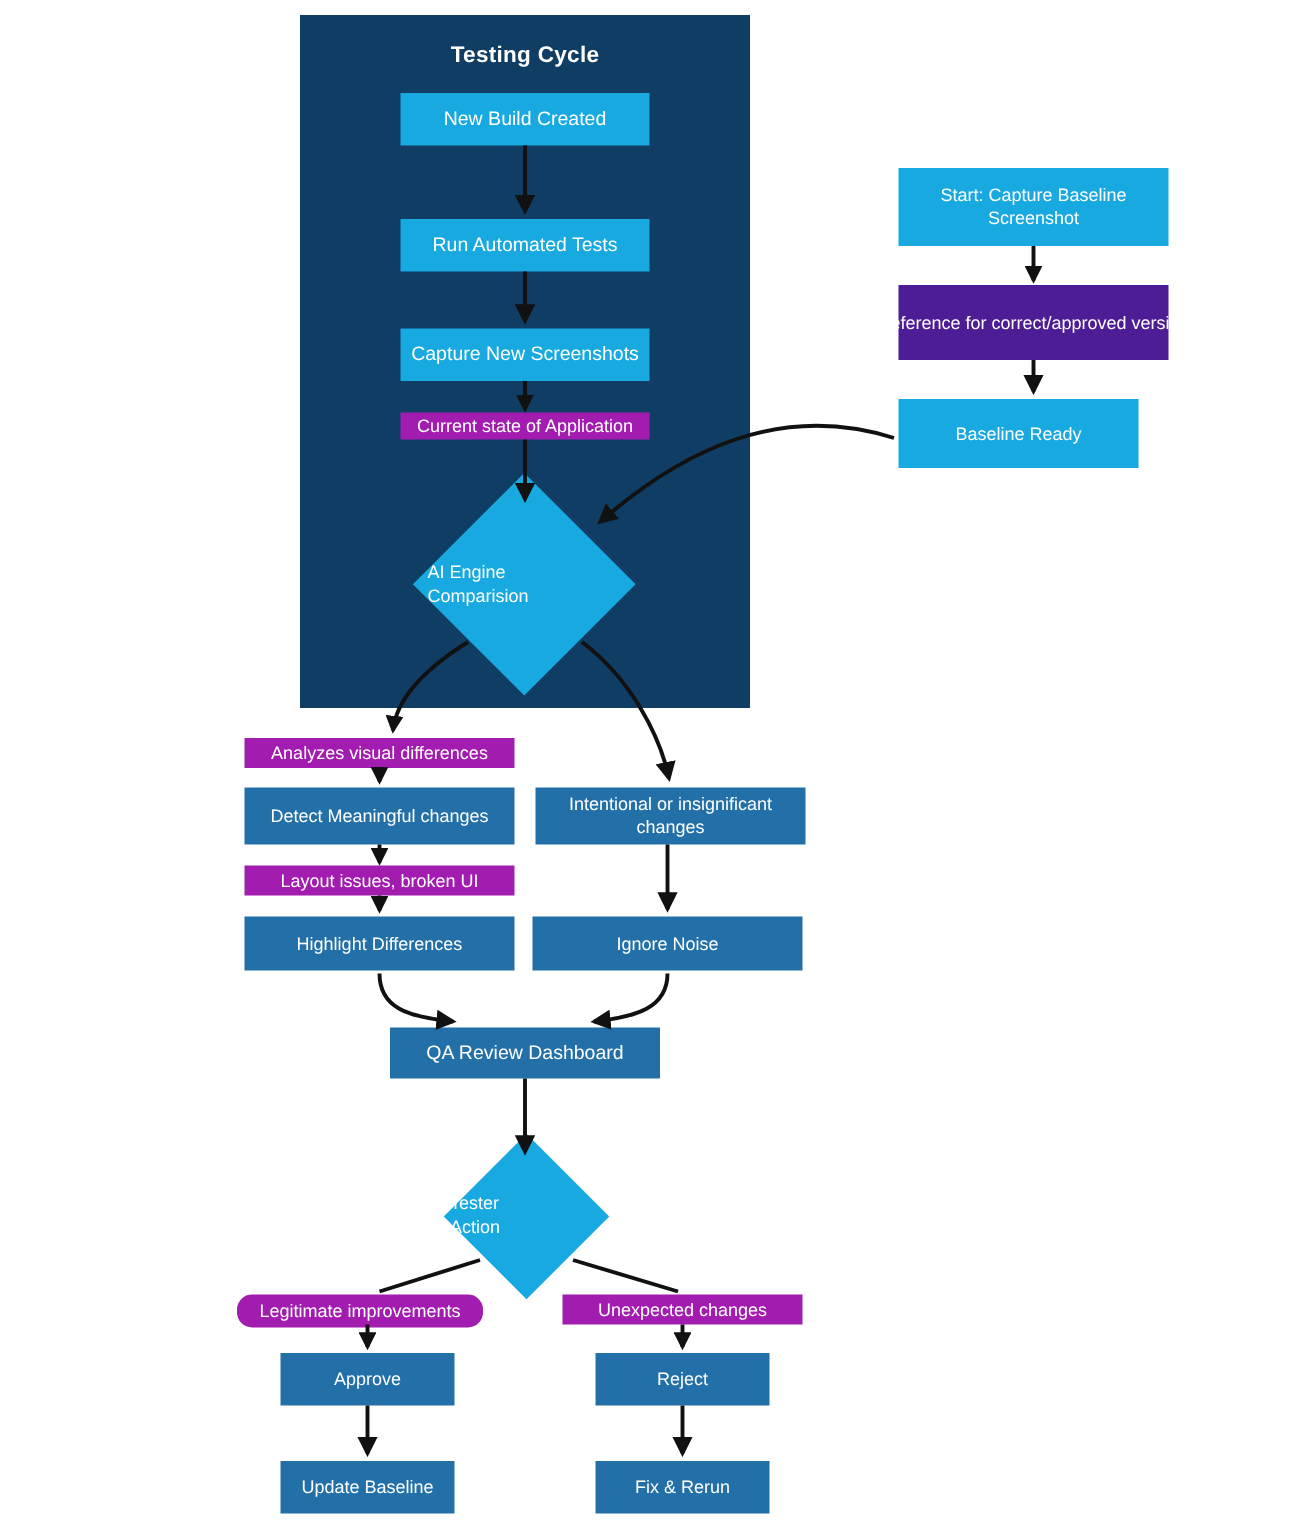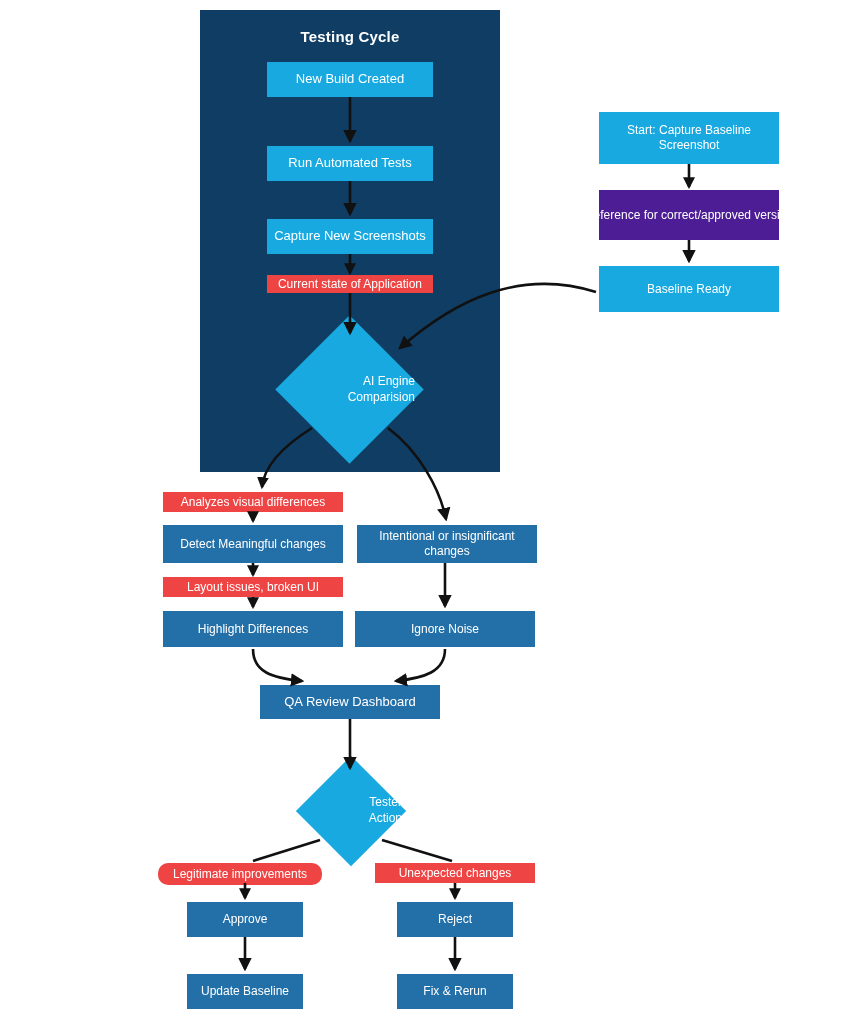--- a/index.html
+++ b/index.html
@@ -40,21 +40,21 @@
     align-items: center;
     justify-content: center;
     text-align: center;
     color: #ffffff;
     line-height: 1.25;
     box-sizing: border-box;
     padding: 2px 4px;
   }
   .node-cyan   { background: #17a9e0; }
   .node-steel  { background: #2370a9; }
-  .node-label  { background: #ef4444; }
+  .node-label  { background: #a21caf; }
   .fs13 { font-size: 13px; }
   .fs12 { font-size: 12px; }
   .nowrap { white-space: nowrap; }
   .overflow-text {
     position: absolute;
     width: 220px;
     left: 50%;
     transform: translateX(-50%);
     text-align: center;
     color: #ffffff;
@@ -63,21 +63,21 @@
   }
   
   .diamond {
     position: absolute;
     background: #17a9e0;
     transform: rotate(45deg);
   }
   .diamond-text {
     position: absolute;
     display: flex;
-    align-items: flex-end;
+    align-items: flex-start;
     justify-content: center;
     text-align: center;
     color: #ffffff;
     line-height: 1.3;
     pointer-events: none;
   }
   
   #wires {
     position: absolute;
     left: 0;
@@ -109,21 +109,21 @@
   <div class="node node-cyan fs13 nowrap" style="left:267px; top:219px; width:166px; height:35px;">Capture New Screenshots</div>
 
   <div class="node node-label fs12 nowrap" style="left:267px; top:275px; width:166px; height:18px;">Current state of Application</div>
 
   <div class="node node-cyan fs12" style="left:599px; top:112px; width:180px; height:52px;">Start: Capture Baseline Screenshot</div>
 
   <div class="node node-cyan fs12" style="left:599px; top:190px; width:180px; height:50px; overflow:visible; background:#4c1d95;">
     <span class="overflow-text">Reference for correct/approved version</span>
   </div>
 
-  <div class="node node-cyan fs12 nowrap" style="left:599px; top:266px; width:180px; height:46px;">Baseline Ready</div>
+  <div class="node node-cyan fs12 nowrap" style="left:599px; top:266px; width:160px; height:46px;">Baseline Ready</div>
 
   <div class="diamond" style="left:297px; top:337px; width:105px; height:105px;"></div>
   <div class="diamond-text fs12" style="left:285px; top:352px; width:130px; height:76px; flex-direction:column;">
     <span>AI Engine</span>
     <span>Comparision</span>
   </div>
 
   <div class="node node-label fs12 nowrap" style="left:163px; top:492px; width:180px; height:20px;">Analyzes visual differences</div>
 
   <div class="node node-steel fs12" style="left:163px; top:525px; width:180px; height:38px;">Detect Meaningful changes</div>

